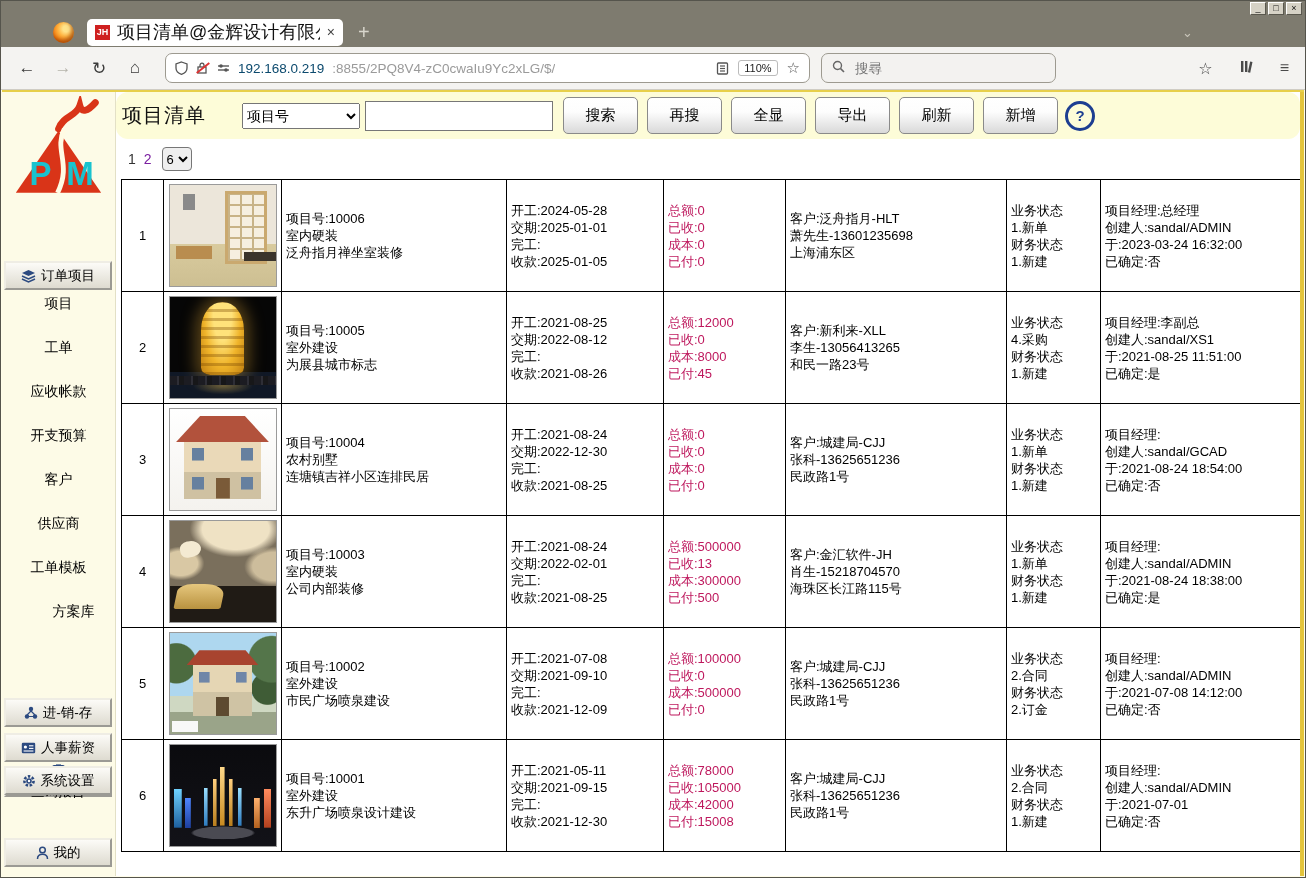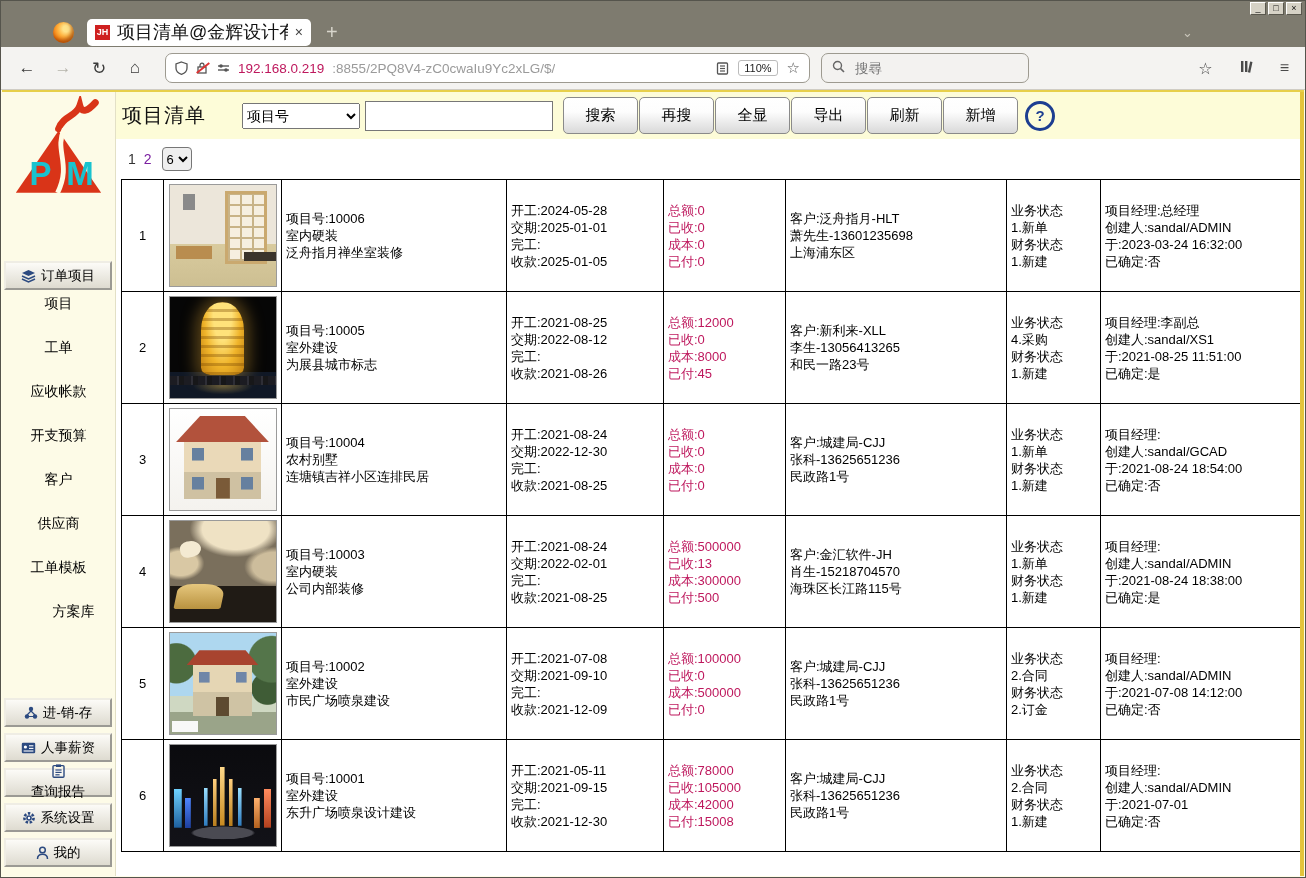--- a/index.html
+++ b/index.html
@@ -9,70 +9,70 @@
 
   
   .titlebar{height:16px;background:#7e7b6f;position:relative;}
   .winbtns{position:absolute;right:3px;top:1px;display:flex;gap:2px;}
   .winbtn{width:16px;height:13px;background:#d6d2c6;border:1px solid;border-color:#fff #5a584e #5a584e #fff;
           font-size:9px;line-height:11px;text-align:center;color:#111;box-sizing:border-box;cursor:default;}
   .tabbar{height:30px;background:#7e7b6f;display:flex;align-items:center;position:relative;}
   .fflogo{width:21px;height:21px;margin-left:52px;border-radius:50%;
           background:radial-gradient(circle at 62% 32%,#ffe38a 0 16%,#ffb23e 42%,#f27a0d 72%,#cc4f08);
           box-shadow:inset -2px -3px 4px rgba(120,40,0,.55);}
-  .tab{margin-left:13px;width:224px;height:27px;background:#fff;border-radius:5px;display:flex;
+  .tab{margin-left:13px;width:256px;height:27px;background:#fff;border-radius:5px;display:flex;
        align-items:center;padding:0 8px;gap:7px;box-sizing:border-box;}
   .favicon{width:15px;height:15px;background:#cf2020;color:#fff;font-size:9px;font-weight:bold;
            display:flex;align-items:center;justify-content:center;flex:none;}
   .tabtitle{font-size:18px;color:#111;flex:1;white-space:nowrap;overflow:hidden;}
   .tabclose{color:#444;font-size:14px;line-height:14px;}
   .newtab{color:#d8d6cc;font-size:20px;margin-left:15px;line-height:20px;}
   .tablist-chevron{position:absolute;right:112px;color:#c9c6ba;font-size:13px;}
 
   .navbar{height:42px;background:#f4f3f1;border-bottom:1px solid #cfccc4;display:flex;align-items:center;}
   .navicon{color:#3a3a3a;font-size:17px;margin-left:16px;width:20px;text-align:center;}
   .navicon.fwd{color:#b5b3ab;}
   .urlbar{margin-left:20px;width:645px;height:30px;background:#fff;border:1px solid #9d9a90;border-radius:7px;
           display:flex;align-items:center;padding:0 9px;gap:8px;box-sizing:border-box;}
   .urlicon{flex:none;display:flex;align-items:center;}
   .lockwrap{position:relative;width:13px;height:14px;}
   .lockwrap svg{position:absolute;left:0;top:1px;}
   .lockslash{position:absolute;left:-1px;top:6px;width:16px;height:2px;background:#d33;transform:rotate(-38deg);}
   .urltext{font-size:13.5px;white-space:nowrap;overflow:hidden;}
-  .urlhost{color:#be185d;text-align:center;}
+  .urlhost{color:#0c4a6e;text-align:center;}
   .urlpath{color:#9a9a9a;margin-left:8px;}
   .url-right{margin-left:auto;display:flex;align-items:center;gap:9px;}
   .zoombox{border:1px solid #bbb;background:#fff;font-size:11px;padding:1px 5px;border-radius:3px;color:#222;}
   .staricon{color:#555;font-size:15px;}
-  .searchbar{margin-left:11px;width:208px;height:30px;background:#f3f2f0;border:1px solid #9d9a90;border-radius:7px;
+  .searchbar{margin-left:11px;width:235px;height:30px;background:#f3f2f0;border:1px solid #9d9a90;border-radius:7px;
              display:flex;align-items:center;padding:0 10px;gap:8px;box-sizing:border-box;}
   .searchbar input{border:none;background:transparent;outline:none;font-size:13.5px;color:#555;width:170px;
                    font-family:"Liberation Sans","DejaVu Sans",sans-serif;}
   .nav-right{margin-left:auto;display:flex;align-items:center;gap:26px;margin-right:16px;}
   .nav-right .glyph{color:#4a4a4a;font-size:16px;}
 
   
   .content{position:absolute;top:89px;left:1px;right:1px;bottom:1px;display:flex;
            border-top:2px solid #e7cf4a;box-sizing:border-box;background:#fff;}
   .sidebar{width:113px;flex:none;background:#fdfbe7;border-right:1px solid #e3e0c6;position:relative;}
   .logo{position:absolute;top:4px;left:8px;width:97px;height:118px;}
   .clock{position:absolute;top:126px;left:0;width:100%;text-align:center;color:#1a1adf;font-size:21px;margin-top:48px;}
   .sbtn{position:absolute;left:2px;width:108px;height:29px;background:linear-gradient(#fcfbf7,#dedbd0);
         border:2px outset #efede4;display:flex;align-items:center;justify-content:center;gap:5px;
         font-size:13.5px;color:#000;box-sizing:border-box;cursor:default;}
   .sbtn svg{flex:none;}
   .slink{position:absolute;left:0;width:100%;text-align:center;font-size:14px;color:#000;cursor:default;}
 
   .main{flex:1;position:relative;background:#fff;border-right:4px solid #e3c43c;box-sizing:border-box;overflow:hidden;}
-  .main-header{height:47px;background:#fdfcd8;display:flex;align-items:center;}
+  .main-header{height:47px;background:#fdfcd8;display:flex;align-items:center;border-radius:12px;}
   .page-title{font-size:20px;color:#111;margin-left:6px;letter-spacing:1px;white-space:nowrap;}
   .field-select{margin-left:36px;width:118px;height:26px;font-size:14px;
                 font-family:"Liberation Sans","DejaVu Sans",sans-serif;}
   .qinput{margin-left:5px;width:182px;height:26px;border:1px solid #777;font-size:14px;}
-  .tbtns{margin-left:10px;display:flex;gap:1px;font-family:Liberation Serif, serif;}
+  .tbtns{margin-left:10px;display:flex;gap:9px;font-family:Liberation Serif, serif;}
   .tbtn{width:73px;height:35px;font-size:15px;color:#000;border:1px solid #8a8a8a;border-radius:5px;
         background:linear-gradient(#ffffff,#fdfdfd 40%,#d9d9d9);box-shadow:inset 0 1px 0 #fff;
         display:flex;align-items:center;justify-content:center;cursor:default;}
   .help{margin-left:7px;width:24px;height:24px;border:3px solid #1d3e91;border-radius:50%;color:#1d3e91;
         font-weight:bold;font-size:15px;display:flex;align-items:center;justify-content:center;box-sizing:content-box;}
   .pagerow{height:40px;display:flex;align-items:center;background:#fff;}
   .pg1{margin-left:12px;color:#333;font-size:14px;}
   .pg2{margin-left:8px;color:#7a1fa0;font-size:14px;}
   .size-select{margin-left:10px;height:24px;font-size:13px;border-radius:4px;
                font-family:"Liberation Sans","DejaVu Sans",sans-serif;}
@@ -306,21 +306,21 @@
       <div class="sbtn" style="top:676px;flex-direction:column;">
         <svg width="13" height="14" viewBox="0 0 13 14">
             <rect x="1" y="1.6" width="11" height="11.6" rx="1" fill="none" stroke="#2c4a80" stroke-width="1.4"></rect>
             <rect x="4" y="0.4" width="5" height="2.6" fill="#2c4a80"></rect>
             <line x1="3.4" y1="6" x2="9.6" y2="6" stroke="#2c4a80" stroke-width="1.2"></line>
             <line x1="3.4" y1="8.4" x2="9.6" y2="8.4" stroke="#2c4a80" stroke-width="1.2"></line>
             <line x1="3.4" y1="10.8" x2="7.6" y2="10.8" stroke="#2c4a80" stroke-width="1.2"></line>
           </svg>
         <span>查询报告</span>
       </div>
-      <div class="sbtn" style="top:711px;">
+      <div class="sbtn" style="top:674px;">
         <svg width="14" height="14" viewBox="0 0 14 14">
             <circle cx="7" cy="7" r="4.6" fill="none" stroke="#2c4a80" stroke-width="2.6" stroke-dasharray="2.4 1.6"></circle>
             <circle cx="7" cy="7" r="2.8" fill="#2c4a80"></circle>
             <circle cx="7" cy="7" r="1.2" fill="#fff"></circle>
           </svg>
         <span>系统设置</span>
       </div>
       <div class="sbtn" style="top:746px;">
         <svg width="13" height="14" viewBox="0 0 13 14">
             <circle cx="6.5" cy="4" r="2.8" fill="none" stroke="#2c4a80" stroke-width="1.5"></circle>

